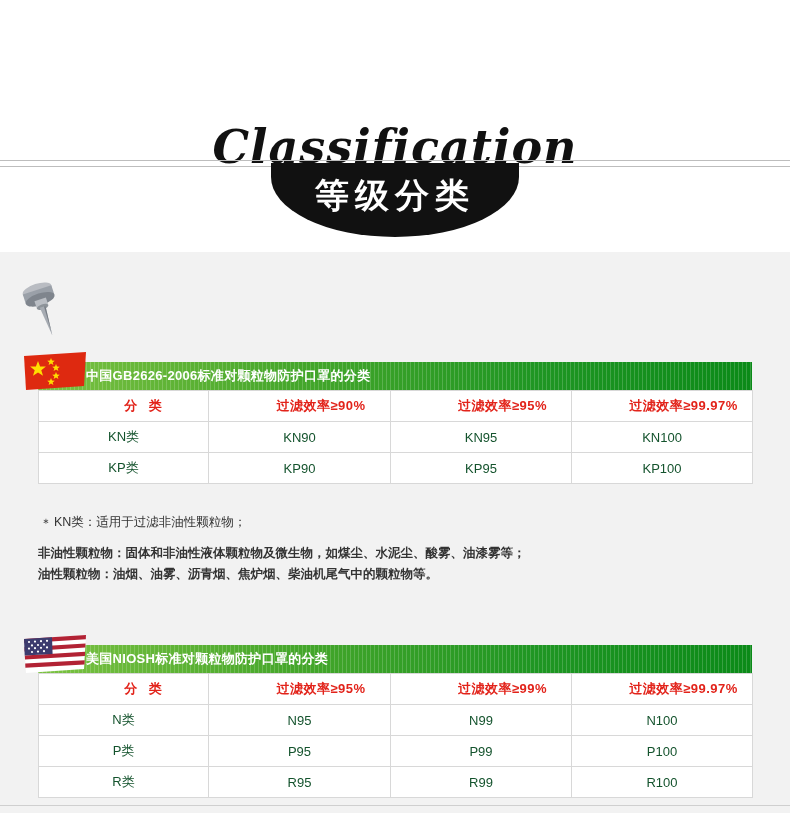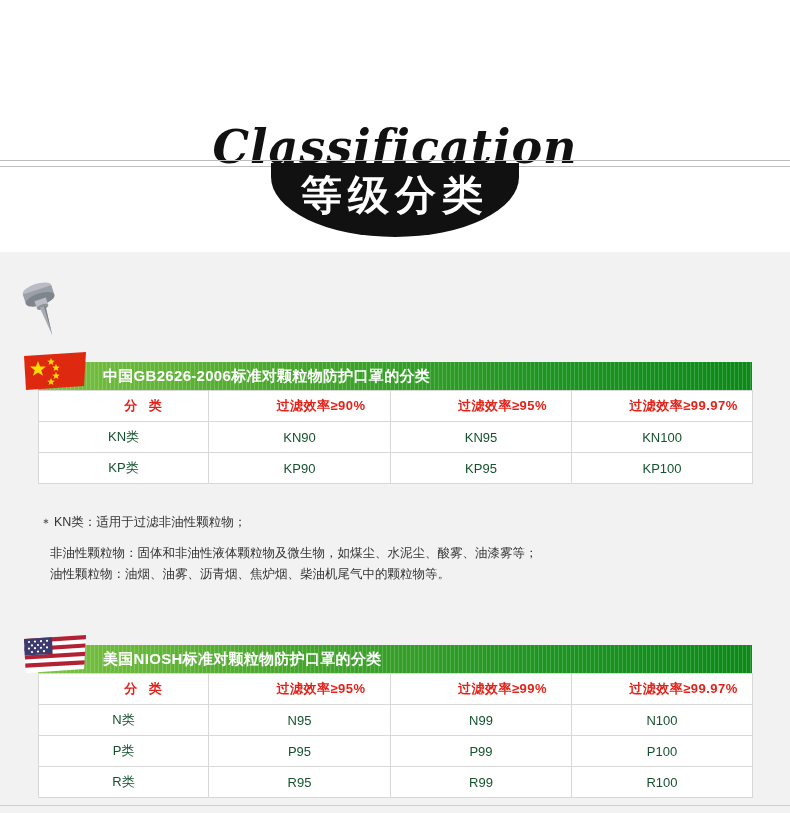--- a/index.html
+++ b/index.html
@@ -51,21 +51,21 @@
     top: 163px;
     left: 50%;
     transform: translateX(-50%);
     width: 248px;
     height: 74px;
     background: #111111;
     border-radius: 0 0 124px 124px / 0 0 60px 60px;
     color: #ffffff;
     text-align: center;
     line-height: 64px;
-    font-size: 41px;
+    font-size: 34px;
     font-weight: bold;
     letter-spacing: 6px;
   }
 
   
   .pin {
     position: absolute;
     top: 279px;
     left: 14px;
     width: 56px;
@@ -91,23 +91,23 @@
     align-items: center;
   }
   .bar .flag {
     position: absolute;
     left: -16px;
     top: -12px;
     width: 66px;
     height: 42px;
   }
   .bar-title {
-    margin-left: 65px;
+    margin-left: 48px;
     color: #ffffff;
-    font-size: 15px;
+    font-size: 13px;
     font-weight: bold;
     letter-spacing: 0.3px;
     white-space: nowrap;
   }
 
   table.cls {
     width: 714px;
     border-collapse: collapse;
     table-layout: fixed;
     background: #ffffff;
@@ -147,21 +147,21 @@
   }
   .notes .star {
     position: absolute;
     left: 2px;
     top: 1px;
     font-size: 12px;
     color: #333;
   }
   .notes .nl { margin-left: 16px; }
   .notes .gap { height: 10px; }
-  .notes .n2 { margin-left: 12px; }
+  .notes .n2 { margin-left: 0; font-weight: bold; }
 
   .footer-line {
     position: absolute;
     left: 0;
     top: 805px;
     width: 790px;
     border-top: 1px solid #cfcfcf;
   }
 </style>
 </head>

